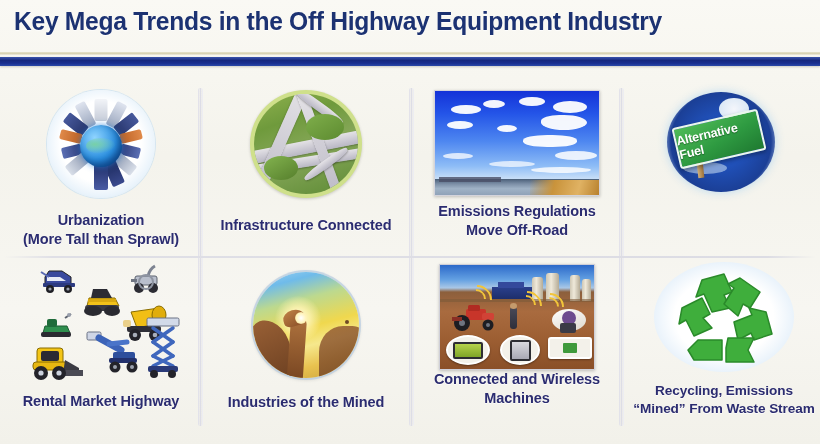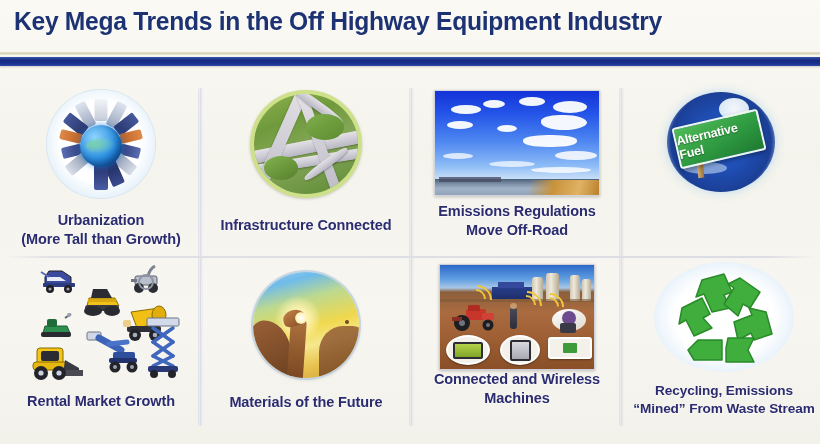--- a/index.html
+++ b/index.html
@@ -143,21 +143,21 @@
           <div class="bld" style="transform:translate(-50%,-50%) rotate(-104deg) translateY(-30px);width:11px;height:20px;background:linear-gradient(180deg,#5b6fb4,#2c3b78);"></div>
           <div class="bld" style="transform:translate(-50%,-50%) rotate(104deg) translateY(-30px);width:11px;height:20px;background:linear-gradient(180deg,#5b6fb4,#2c3b78);"></div>
           <div class="bld" style="transform:translate(-50%,-50%) rotate(-130deg) translateY(-31px);width:12px;height:23px;background:linear-gradient(180deg,#d9dfe9,#8e99b0);"></div>
           <div class="bld" style="transform:translate(-50%,-50%) rotate(130deg) translateY(-31px);width:12px;height:23px;background:linear-gradient(180deg,#d9dfe9,#8e99b0);"></div>
           <div class="bld" style="transform:translate(-50%,-50%) rotate(156deg) translateY(-32px);width:13px;height:25px;background:linear-gradient(180deg,#3a4a8e,#1d2a5c);"></div>
           <div class="bld" style="transform:translate(-50%,-50%) rotate(180deg) translateY(-33px);width:14px;height:26px;background:linear-gradient(180deg,#4a5ca4,#222f68);"></div>
           <div class="globe"></div>
         </div>
       </div>
       <div class="cap" style="margin-top:13px">Urbanization
-(More Tall than Growth)</div>
+(More Tall than Sprawl)</div>
     </div>
 
     <div class="cell" style="left:208px;top:14px;width:196px">
       <div class="art">
         <div class="inter">
           <div class="inner">
             <div class="road" style="left:-12px;top:46px;width:135px;height:13px;transform:rotate(-11deg);"></div>
             <div class="road" style="left:-10px;top:62px;width:135px;height:10px;transform:rotate(-9deg);"></div>
             <div class="road" style="left:18px;top:-12px;width:12px;height:130px;transform:rotate(24deg);"></div>
             <div class="road" style="left:62px;top:-6px;width:10px;height:120px;transform:rotate(-20deg);"></div>
@@ -310,41 +310,41 @@
               <path d="M40 20 L54 28 L54 34 L38 34 Z" fill="#3a3a42"></path>
               <path d="M36 30 L58 30 L58 36 L34 36 Z" fill="#4a4a54"></path>
               <circle cx="16" cy="33" r="7" fill="#23232a"></circle>
                 <circle cx="16" cy="33" r="2.6" fill="#ccd2de"></circle>
               <circle cx="34" cy="33" r="7" fill="#23232a"></circle>
                 <circle cx="34" cy="33" r="2.6" fill="#ccd2de"></circle>
             </svg>
           </div>
         </div>
       </div>
-      <div class="cap" style="margin-top:8px">Rental Market Growth</div>
+      <div class="cap" style="margin-top:8px">Rental Market Highway</div>
     </div>
 
     <div class="cell" style="left:208px;top:196px;width:196px">
       <div class="art">
         <div class="fut">
           <div class="glow"></div>
           <div class="rock" style="left:-4px;top:48px;width:42px;height:58px;border-radius:40% 60% 0 0;transform:rotate(-6deg)"></div>
           <div class="rock" style="left:66px;top:54px;width:48px;height:52px;border-radius:50% 30% 0 0;opacity:.85"></div>
           <div style="position:absolute;left:36px;top:44px;width:16px;height:62px;
                       background:linear-gradient(180deg,#b0743f,#7a4722);
                       border-radius:8px 8px 0 0;transform:rotate(4deg)"></div>
           <div style="position:absolute;left:30px;top:38px;width:22px;height:16px;
                       background:linear-gradient(160deg,#c08247,#8a4f27);border-radius:50% 50% 30% 30%;
                       transform:rotate(-16deg)"></div>
           <div style="position:absolute;left:42px;top:40px;width:12px;height:12px;border-radius:50%;
                       background:radial-gradient(circle,#ffffff,#fff3b8 60%,rgba(255,230,140,0));"></div>
           <div style="position:absolute;left:92px;top:48px;width:4px;height:4px;border-radius:50%;background:#6f4a25"></div>
         </div>
       </div>
-      <div class="cap" style="margin-top:15px">Materials of the Future</div>
+      <div class="cap" style="margin-top:15px">Industries of the Mined</div>
     </div>
 
     <div class="cell" style="left:418px;top:188px;width:198px">
       <div class="art">
         <div class="farm">
           <div class="silo" style="left:92px;top:12px;width:11px;height:24px"></div>
           <div class="silo" style="left:106px;top:8px;width:13px;height:28px"></div>
           <div class="silo" style="left:130px;top:10px;width:10px;height:26px"></div>
           <div class="silo" style="left:142px;top:14px;width:9px;height:22px"></div>
           <div class="barn" style="left:52px;top:22px;width:40px;height:12px"></div>

